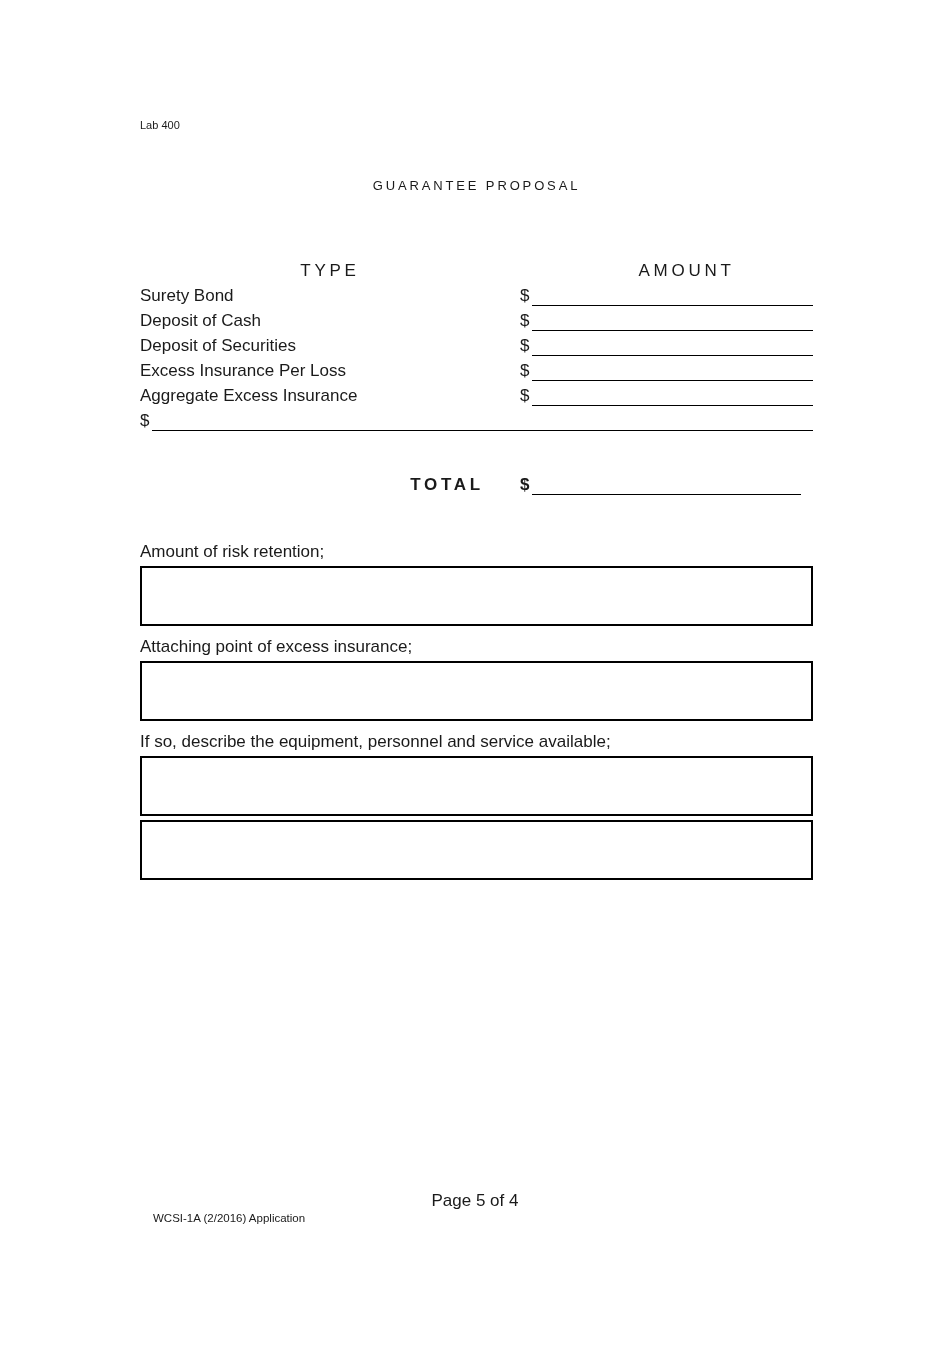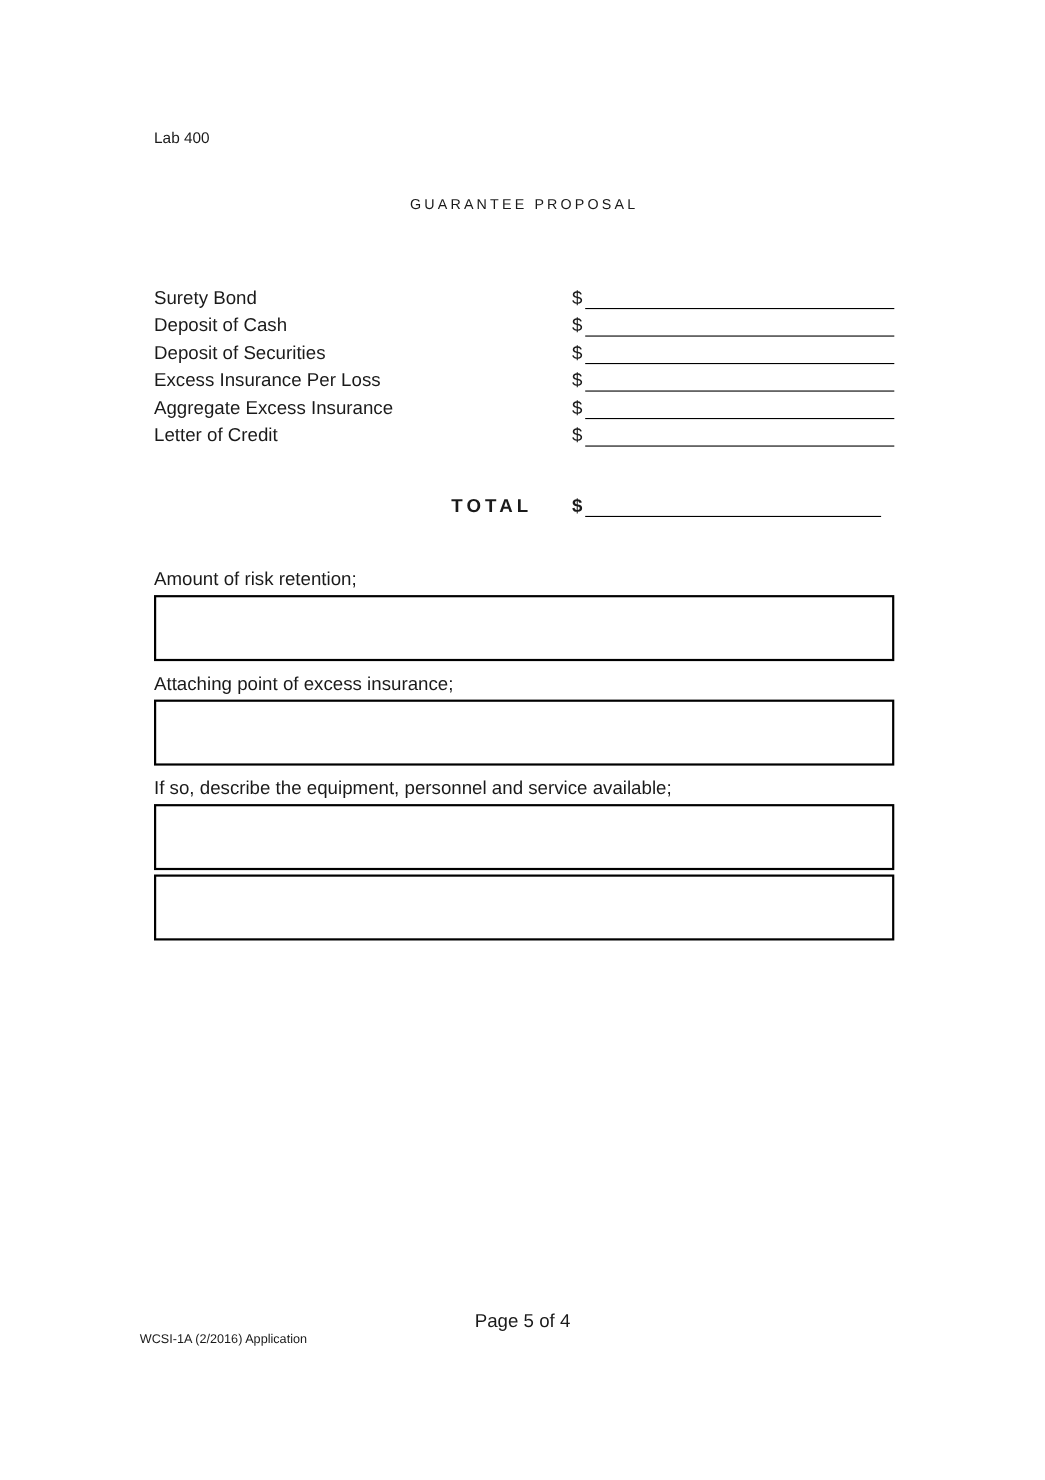--- a/index.html
+++ b/index.html
@@ -11,21 +11,21 @@
     font-family: "Liberation Sans", "DejaVu Sans", sans-serif;
     font-size: 17px;
     color: #1a1a1a;
     overflow: hidden;
   }
   .sheet {
     position: absolute;
     inset: 0;
     padding: 115px 137px 0 140px;
   }
-  .lab { font-size: 14px; line-height: 21px; }
+  .lab { font-size: 11px; line-height: 21px; }
   .title {
     margin-top: 39px;
     text-align: center;
     font-size: 13px;
     font-weight: 400;
     letter-spacing: 0.22em;
     line-height: 21px;
   }
   .gtable { margin-top: 64px; }
   .hdr-row { display: flex; line-height: 21px; }
@@ -52,36 +52,40 @@
   .q-box.tall { height: 60px; }
   .page-num {
     position: absolute;
     left: 0; right: 0;
     top: 1190px;
     text-align: center;
     line-height: 21px;
   }
   .form-id {
     position: absolute;
-    left: 127px;
+    left: 153px;
     top: 1211px;
     font-size: 11.5px;
     line-height: 14px;
   }
 </style>
 </head>
 <body>
 
 <div class="sheet">
 
   <div class="lab">Lab 400</div>
 
   <div class="title">GUARANTEE PROPOSAL</div>
 
   <div class="gtable">
+    <div class="hdr-row">
+      <div class="col-type">TYPE</div>
+      <div class="col-amt">AMOUNT</div>
+    </div>
 
     <div class="g-row">
       <div class="row-label">Surety Bond</div>
       <div class="amt-cell">
         <span class="dollar">$</span>
         <span class="fill-line"></span>
       </div>
     </div>
 
     <div class="g-row">
@@ -110,21 +114,20 @@
 
     <div class="g-row">
       <div class="row-label">Aggregate Excess Insurance</div>
       <div class="amt-cell">
         <span class="dollar">$</span>
         <span class="fill-line"></span>
       </div>
     </div>
 
     <div class="g-row">
-      <div class="row-label">Letter of Credit</div>
       <div class="amt-cell">
         <span class="dollar">$</span>
         <span class="fill-line"></span>
       </div>
     </div>
 
     <div class="total-row">
       <div class="total-label">TOTAL</div>
       <div class="amt-cell">
         <span class="dollar">$</span>

